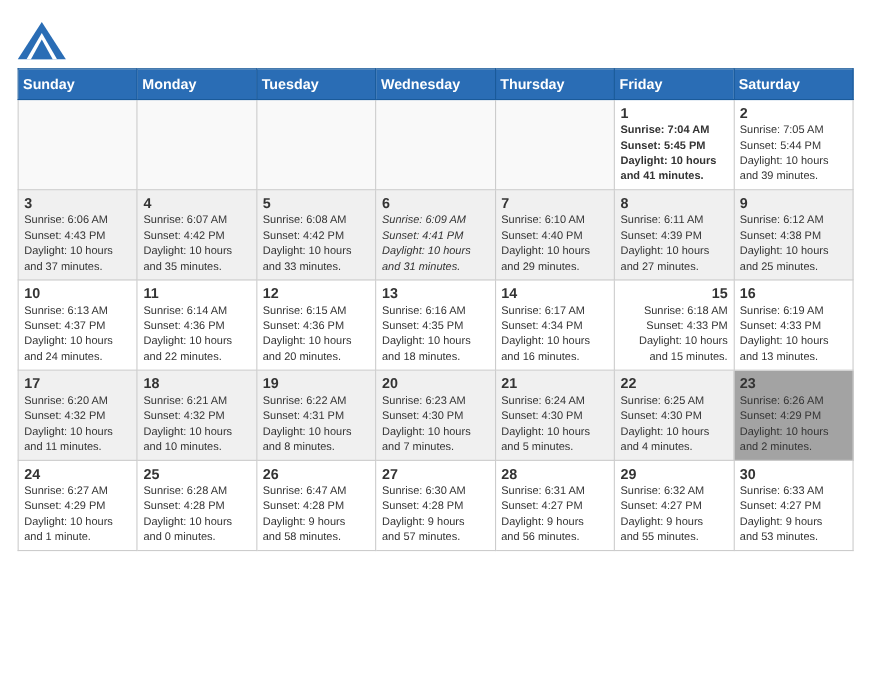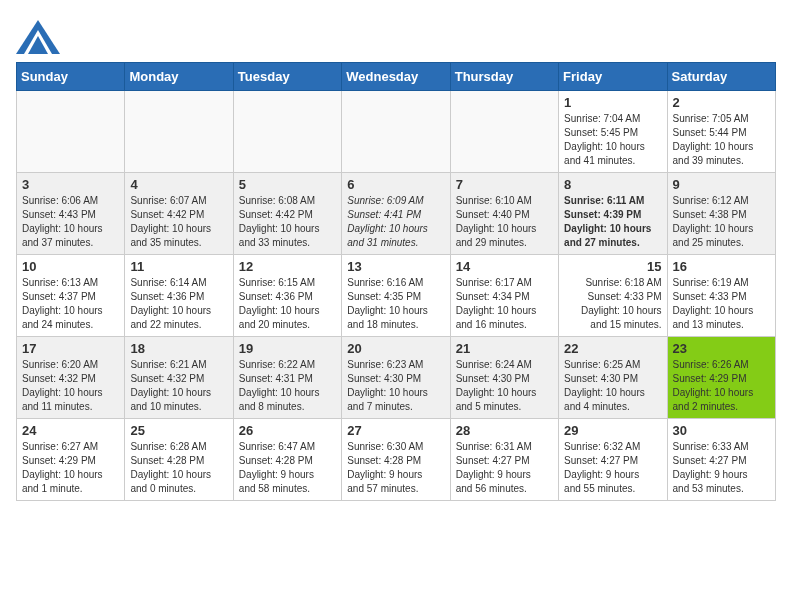--- a/index.html
+++ b/index.html
@@ -133,21 +133,21 @@
   </thead>
   <tbody id="calendar-body">
   <tr>
         <td class="empty-cell"></td>
         <td class="empty-cell"></td>
         <td class="empty-cell"></td>
         <td class="empty-cell"></td>
         <td class="empty-cell"></td>
         <td style="background: rgb(255, 255, 255);">
           <span class="day-number">1</span>
-          <div class="day-info" style="white-space: pre-line;">Sunrise: 7:04 AM
+          <div class="day-info" style="white-space: pre-line; font-weight: bold;">Sunrise: 7:04 AM
 Sunset: 5:45 PM
 Daylight: 10 hours
 and 41 minutes.</div>
         </td>
         <td style="background: rgb(255, 255, 255);">
           <span class="day-number">2</span>
           <div class="day-info" style="white-space: pre-line;">Sunrise: 7:05 AM
 Sunset: 5:44 PM
 Daylight: 10 hours
 and 39 minutes.</div>
@@ -184,21 +184,21 @@
         </td>
         <td style="background: rgb(240, 240, 240);">
           <span class="day-number">7</span>
           <div class="day-info" style="white-space: pre-line;">Sunrise: 6:10 AM
 Sunset: 4:40 PM
 Daylight: 10 hours
 and 29 minutes.</div>
         </td>
         <td style="background: rgb(240, 240, 240);">
           <span class="day-number">8</span>
-          <div class="day-info" style="white-space: pre-line; font-weight: bold;">Sunrise: 6:11 AM
+          <div class="day-info" style="white-space: pre-line;">Sunrise: 6:11 AM
 Sunset: 4:39 PM
 Daylight: 10 hours
 and 27 minutes.</div>
         </td>
         <td style="background: rgb(240, 240, 240);">
           <span class="day-number">9</span>
           <div class="day-info" style="white-space: pre-line;">Sunrise: 6:12 AM
 Sunset: 4:38 PM
 Daylight: 10 hours
 and 25 minutes.</div>
@@ -291,21 +291,21 @@
 Daylight: 10 hours
 and 5 minutes.</div>
         </td>
         <td style="background: rgb(240, 240, 240);">
           <span class="day-number">22</span>
           <div class="day-info" style="white-space: pre-line;">Sunrise: 6:25 AM
 Sunset: 4:30 PM
 Daylight: 10 hours
 and 4 minutes.</div>
         </td>
-        <td style="background: #84cc16;">
+        <td style="background: #a3a3a3;">
           <span class="day-number">23</span>
           <div class="day-info" style="white-space: pre-line;">Sunrise: 6:26 AM
 Sunset: 4:29 PM
 Daylight: 10 hours
 and 2 minutes.</div>
         </td>
       </tr>
       <tr>
         <td style="background: rgb(255, 255, 255);">
           <span class="day-number">24</span>

